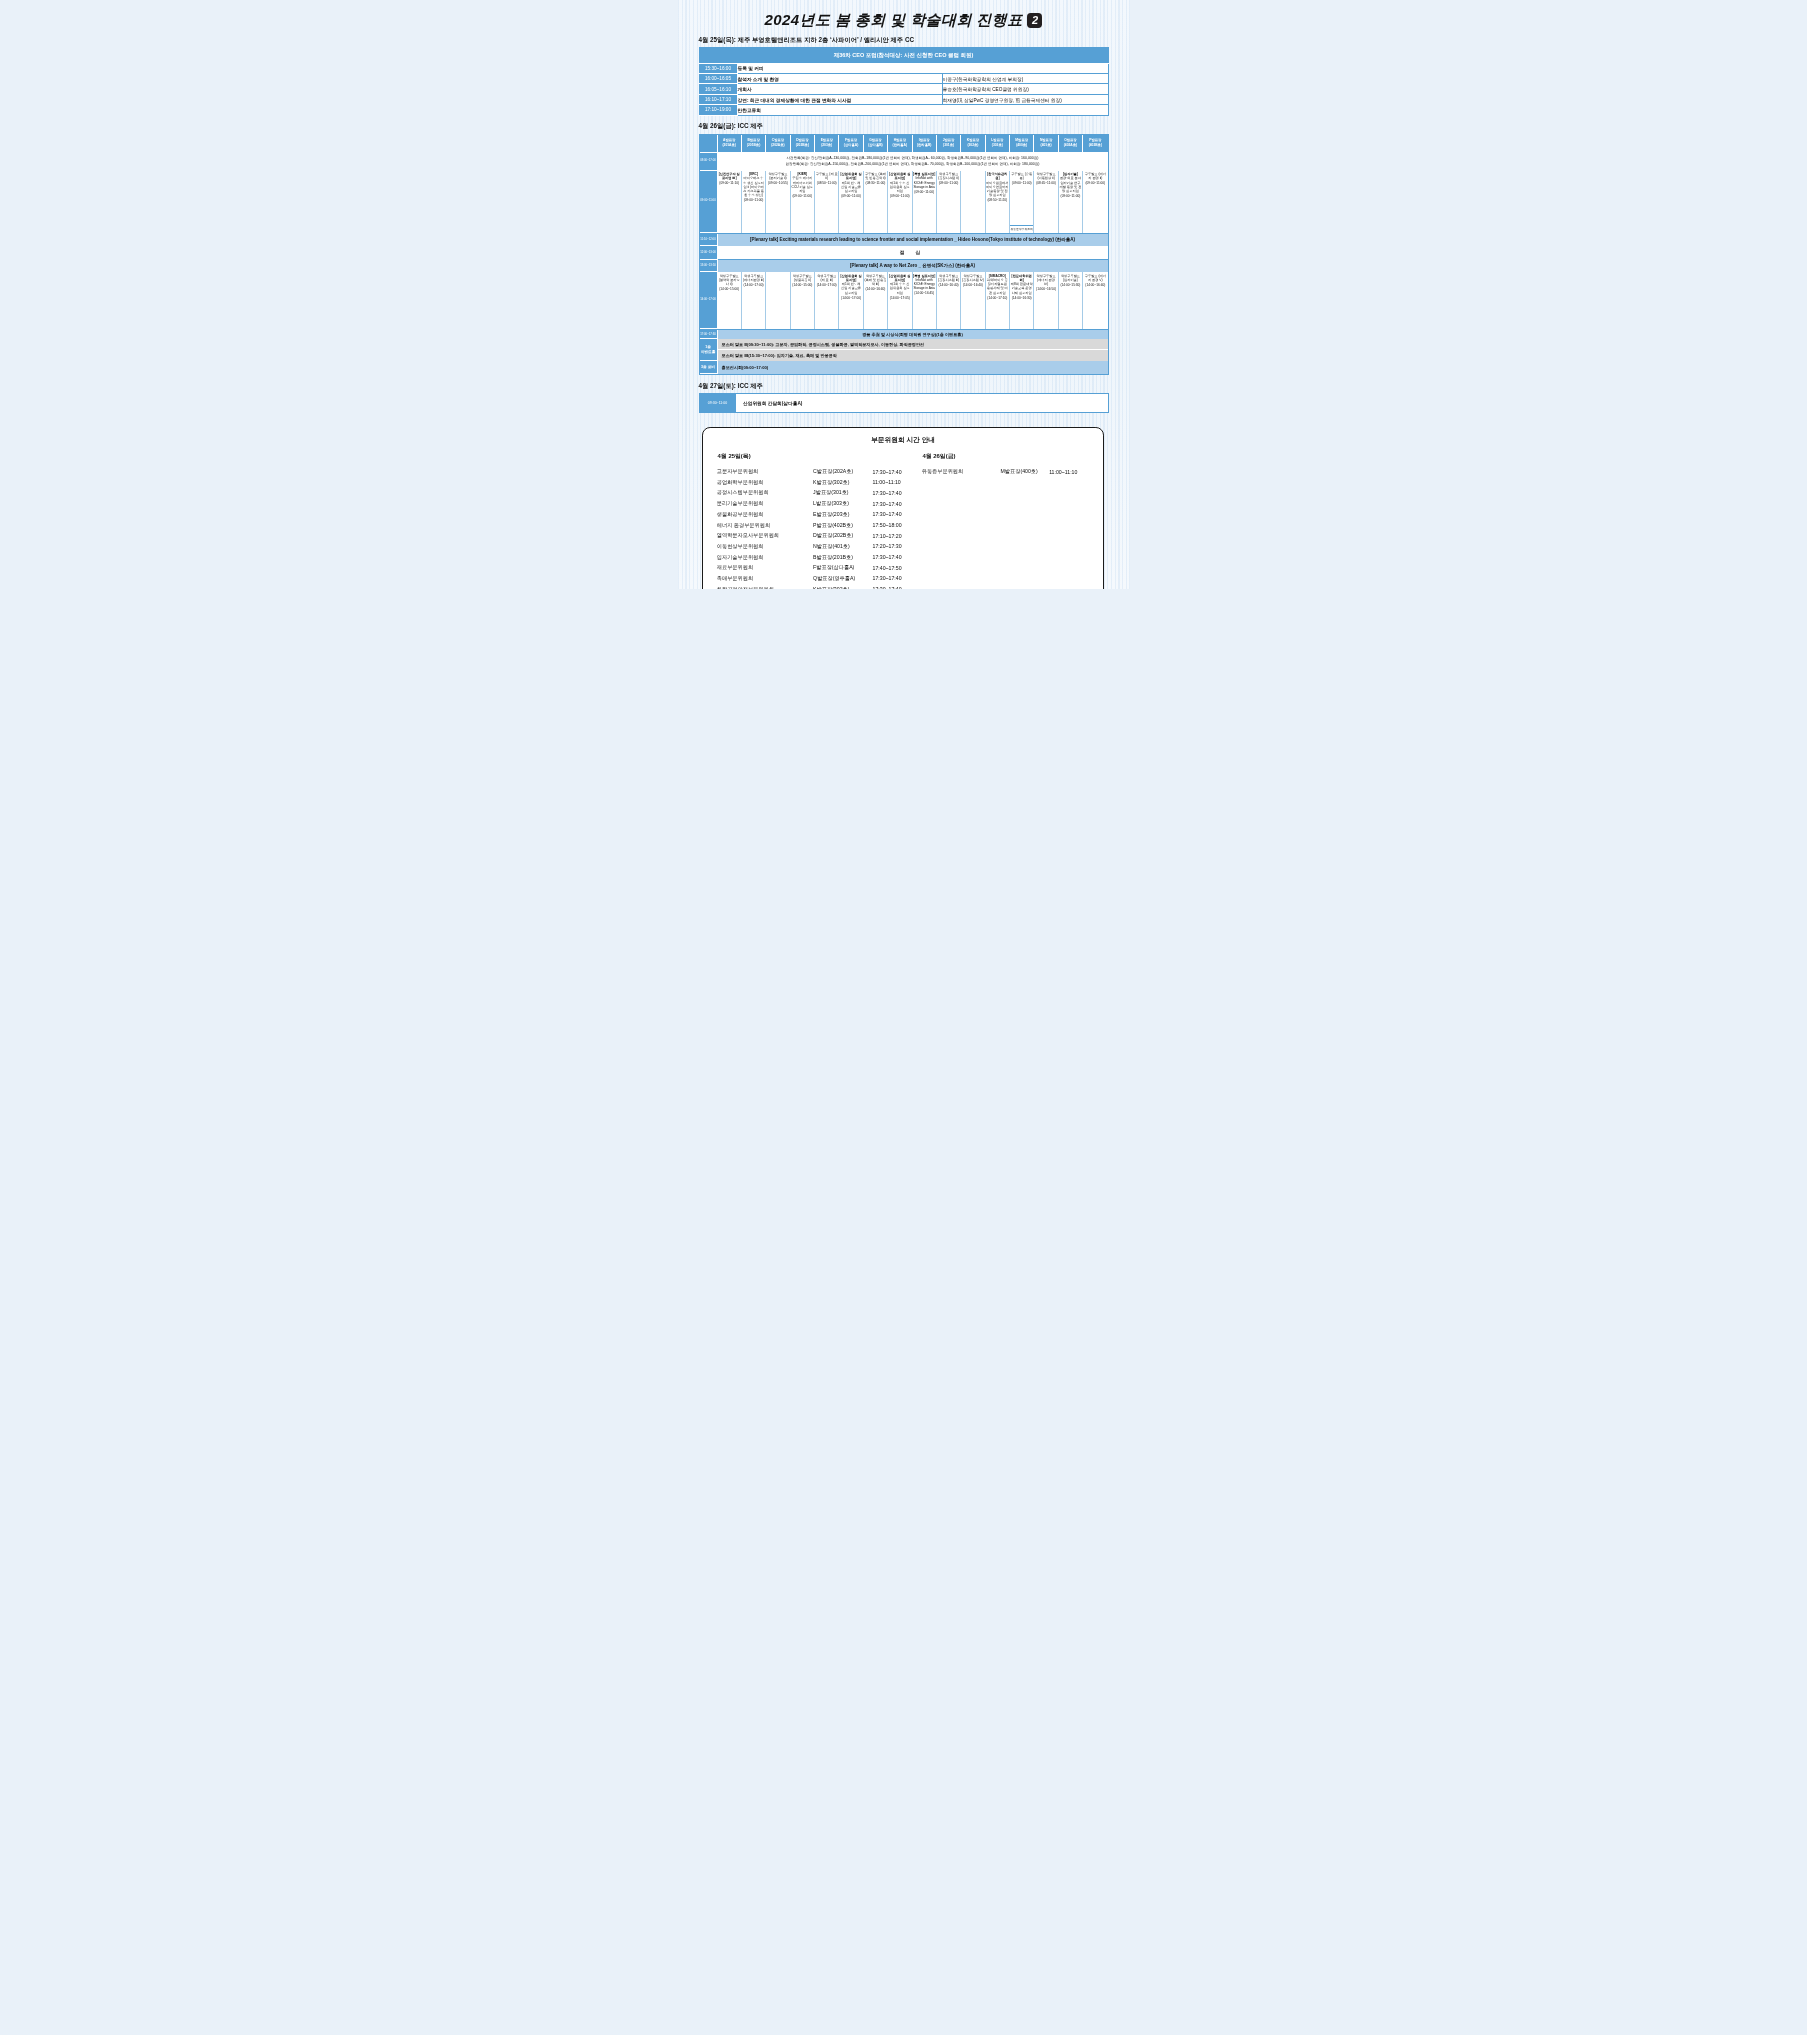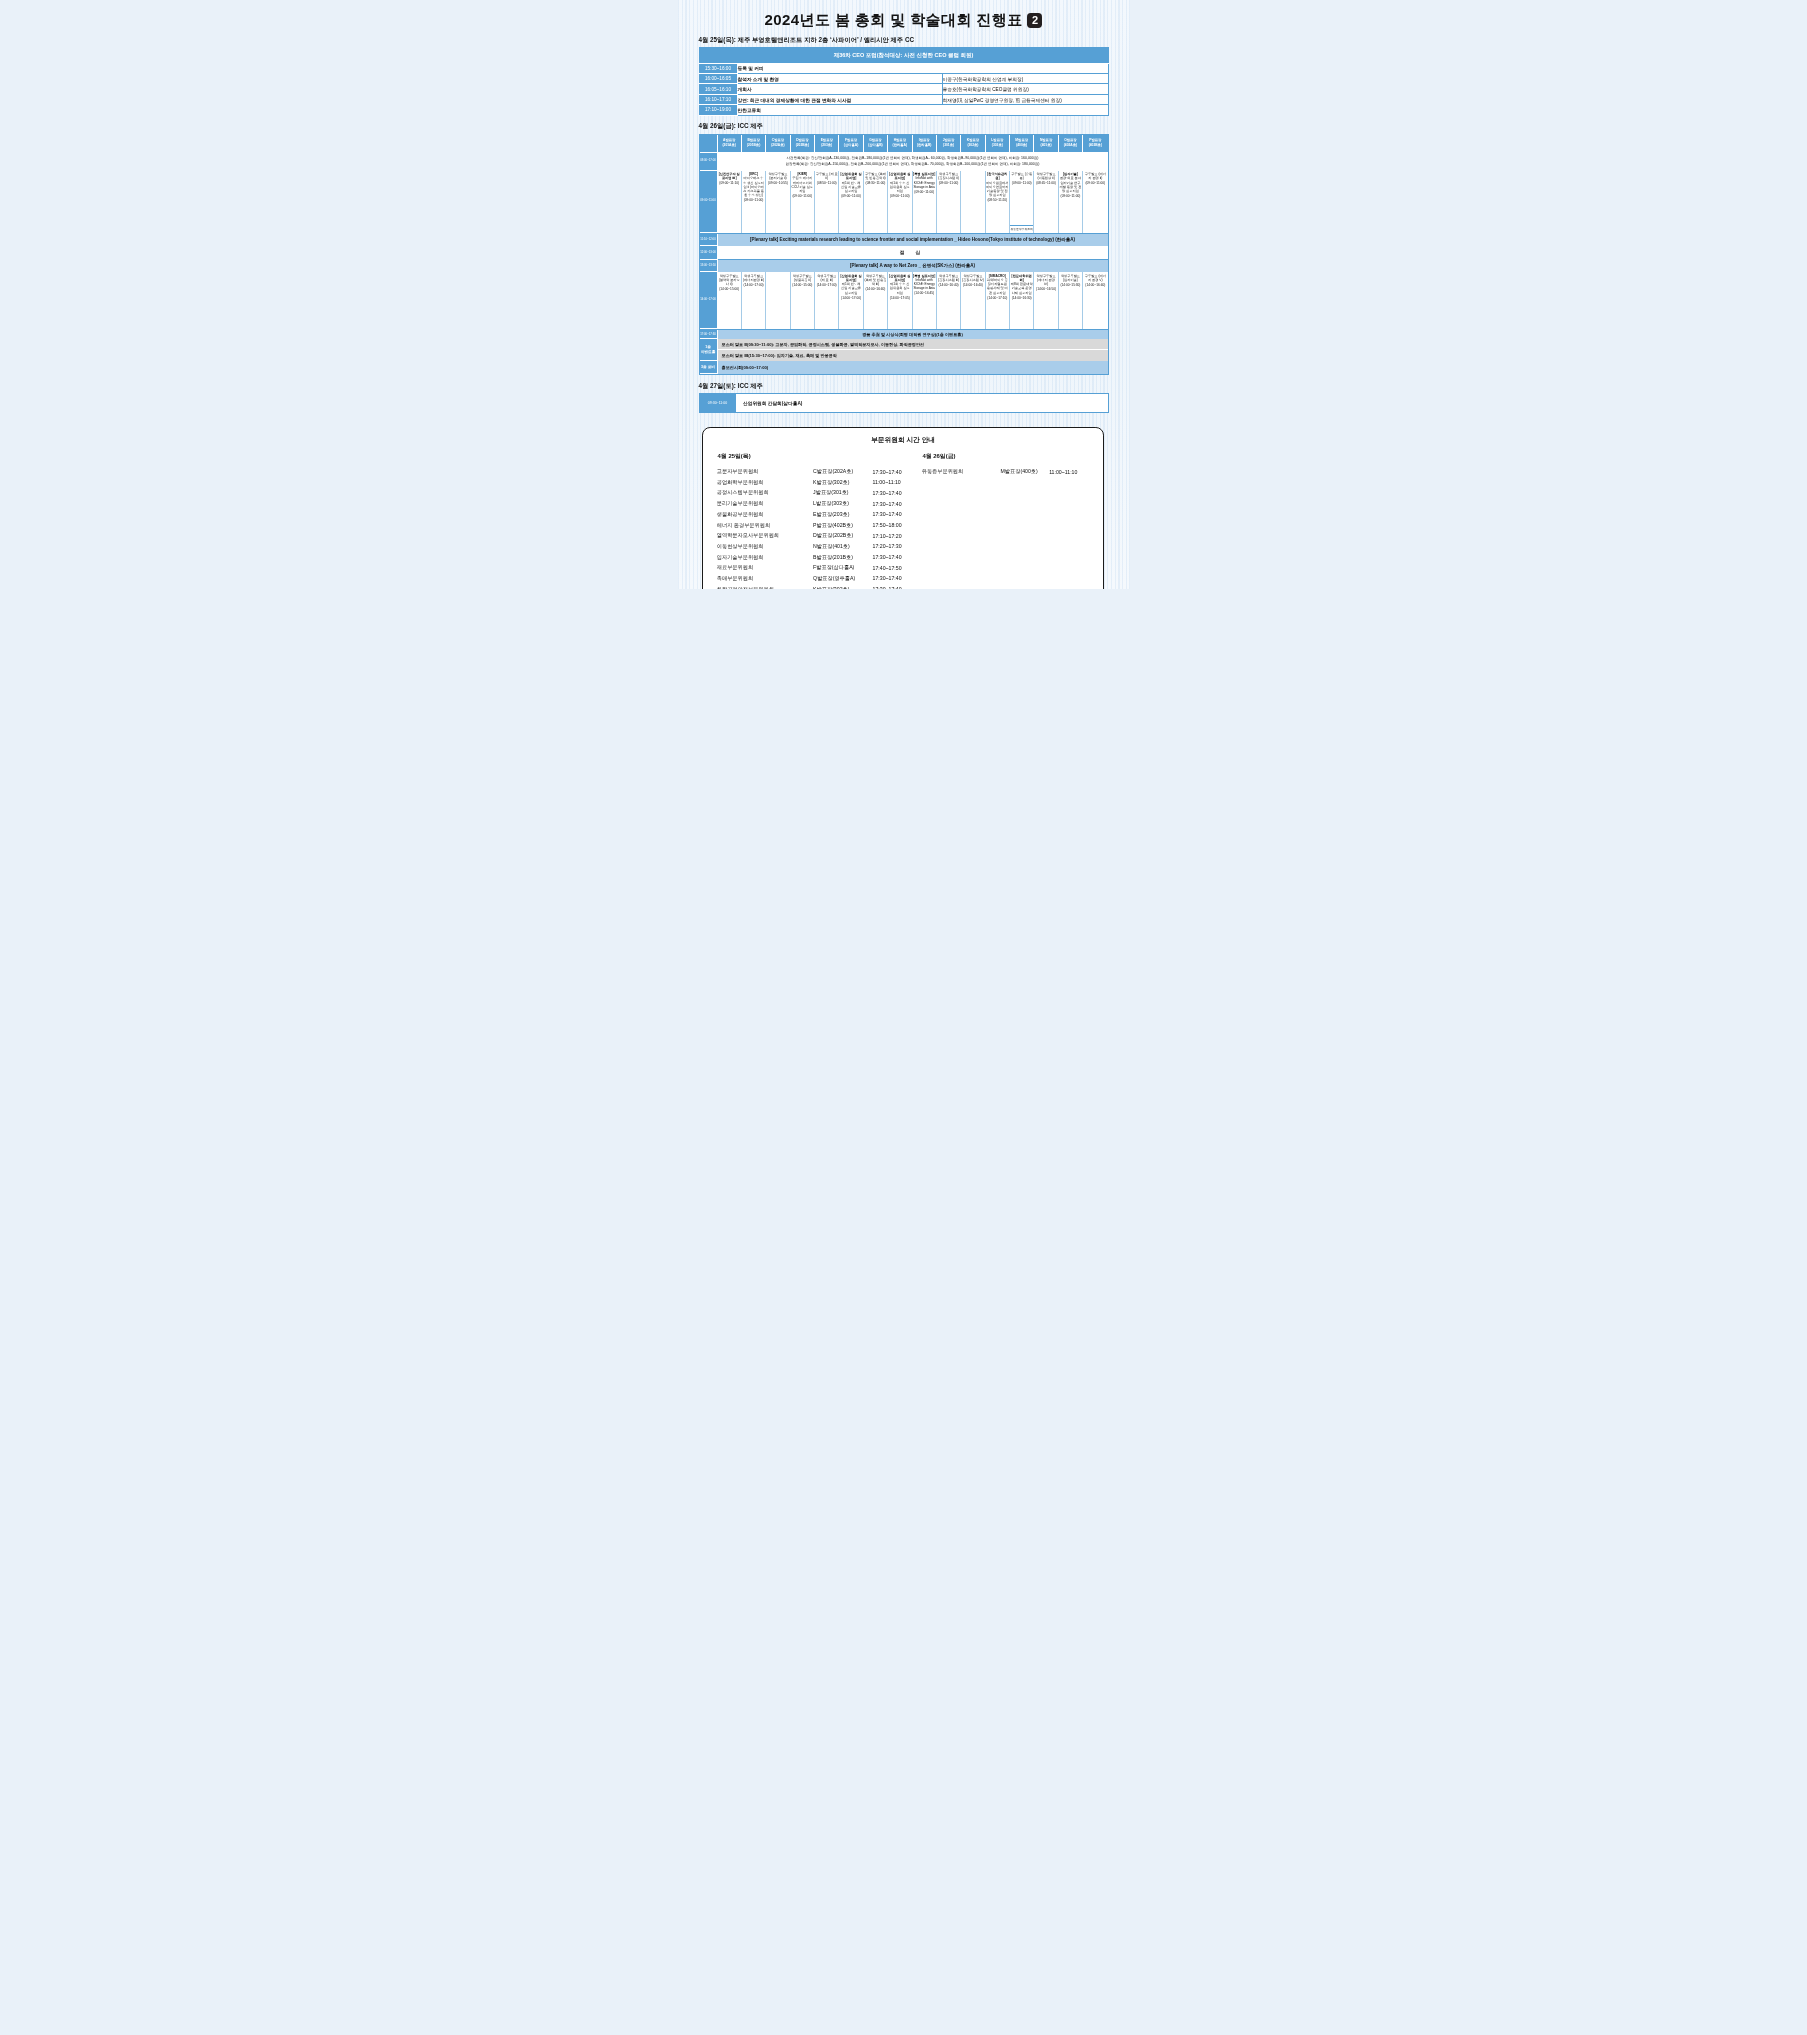--- a/index.html
+++ b/index.html
@@ -11,21 +11,21 @@
   .page{
     width:452px;height:589px;margin:0 auto;position:relative;
     background:
       repeating-linear-gradient(90deg, rgba(160,195,230,0.20) 0 1.2px, rgba(255,255,255,0) 1.2px 3.7px),
       linear-gradient(180deg,#f3f8fd 0%,#eef5fb 55%,#f5f9fd 100%);
     overflow:hidden;
   }
   .content{padding:0 21px;}
   
   .title-wrap{text-align:center;padding-top:10.6px;}
-  .title-inner{display:inline-flex;align-items:center;gap:4.9px;}
+  .title-inner{display:inline-flex;align-items:center;gap:4.9px;font-style:italic;}
   .main-title{font-size:15px;font-weight:bold;letter-spacing:0.4px;margin:0;color:#141414;}
   .badge{width:15px;height:15px;border-radius:3.7px;background:#231f20;color:#fff;
          display:inline-flex;align-items:center;justify-content:center;
          font-size:11px;font-weight:bold;}
   
   .day-heading{font-size:6.3px;font-weight:bold;margin:6.5px 0 2.4px 0;color:#101010;}
   
   table.ceo{width:100%;border-collapse:collapse;background:#fff;border:0.8px solid #56a0d5;}
   table.ceo th{background:#56a0d5;color:#fff;font-size:5.5px;font-weight:bold;height:12.2px;
                border-bottom:0.8px solid #fff;}

